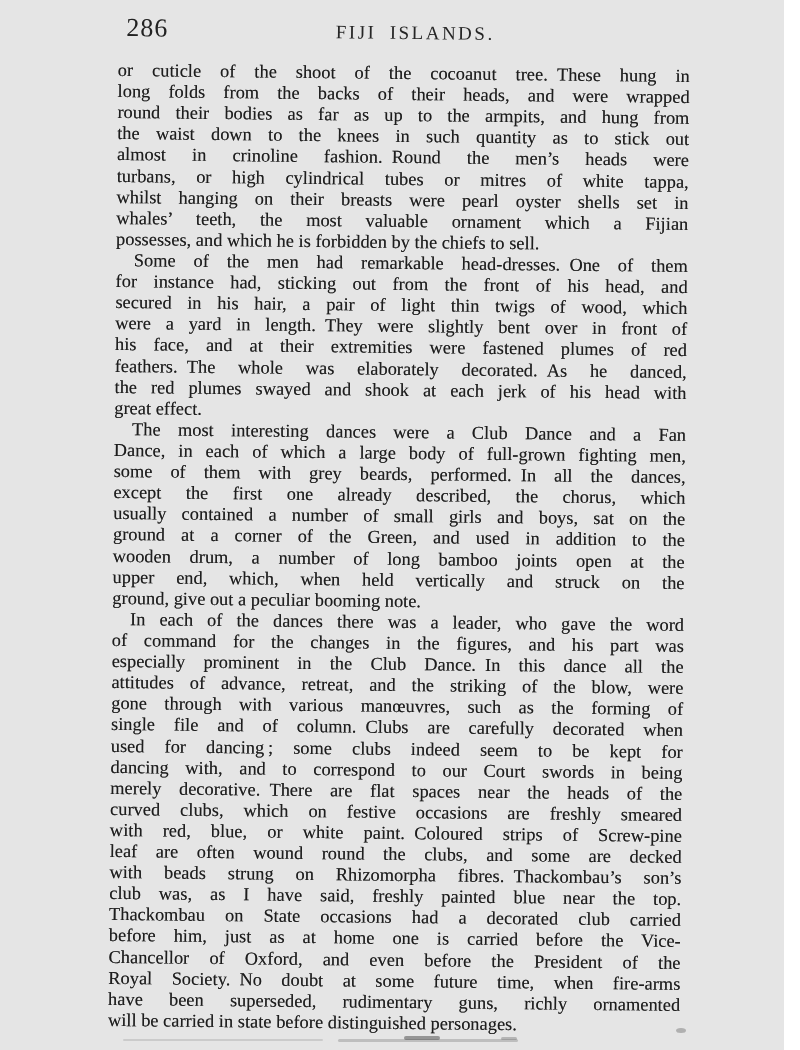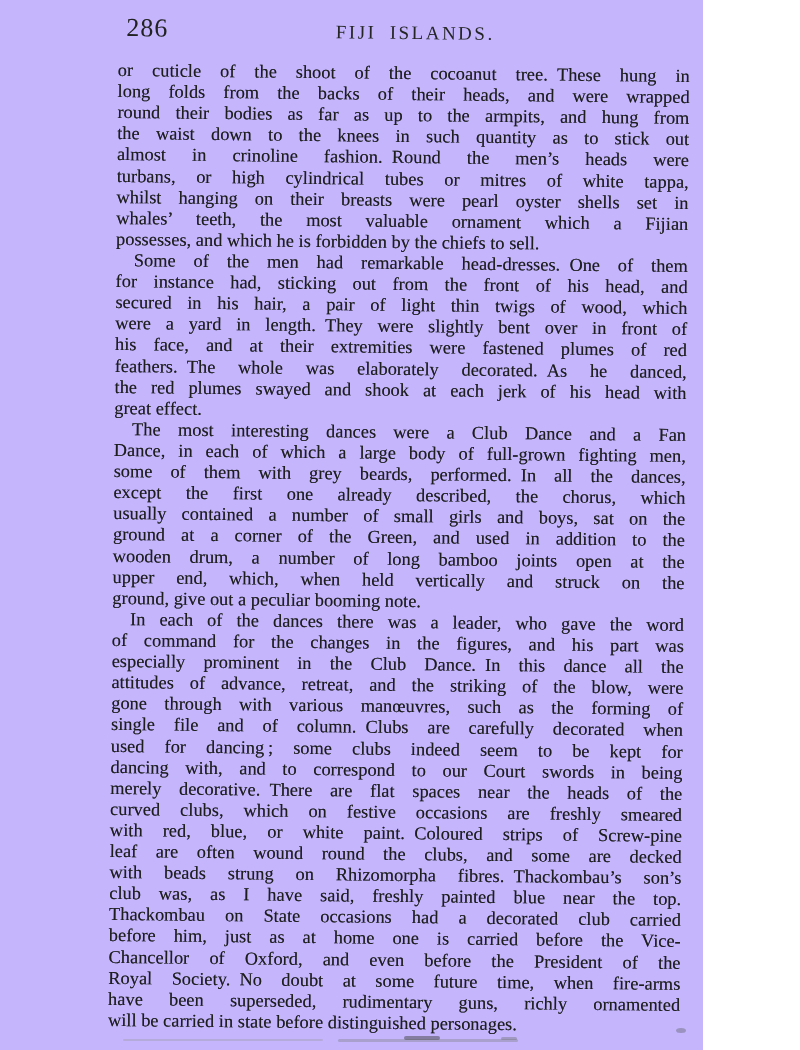--- a/index.html
+++ b/index.html
@@ -2,23 +2,23 @@
 <html><head>
 <meta charset="utf-8">
 <style>
   html, body {
     margin: 0;
     padding: 0;
     background: #ffffff;
   }
   .page {
     position: relative;
-    width: 703px;
+    width: 784px;
     height: 1050px;
-    background: #c4b5fd;
+    background: #e5e5e5;
     overflow: hidden;
     font-family: "Liberation Serif", serif;
   }
   
   .sheet {
     position: absolute;
     inset: 0;
     transform: rotate(0.6deg);
     transform-origin: 118px 60px;
     color: #1d1d1d;

